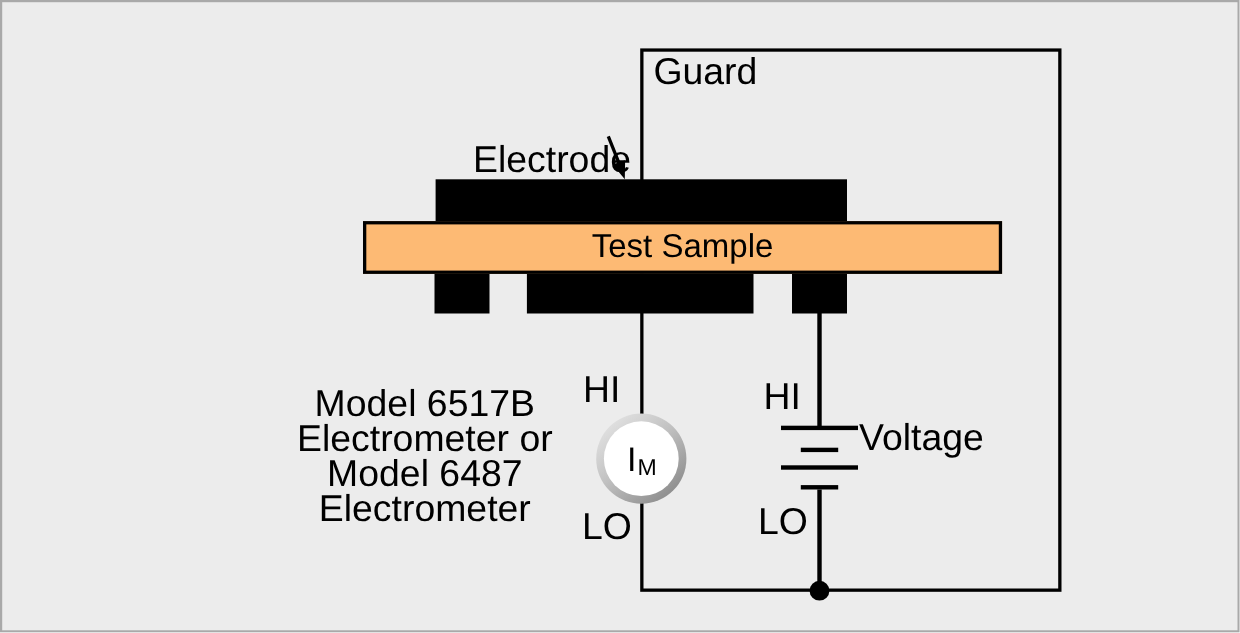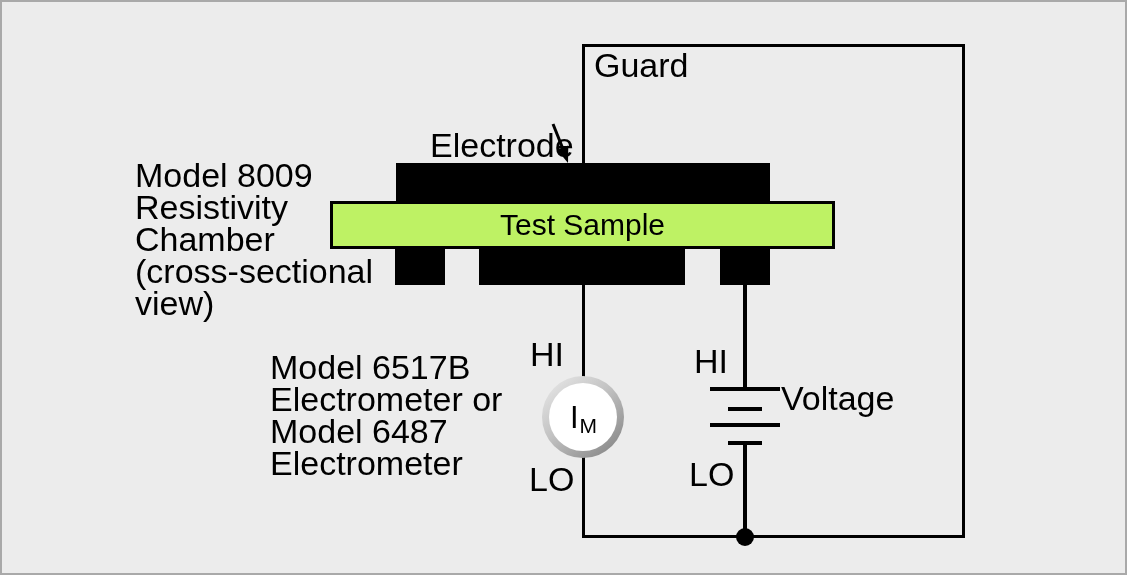--- a/index.html
+++ b/index.html
@@ -33,22 +33,22 @@
     border: 3px solid #000;
     box-sizing: border-box;
     z-index: 1;
   }
   
   .electrode-top {
     left: 394px; top: 161px; width: 374px; height: 38px;
     background: #000; z-index: 2;
   }
   .sample-bar {
-    left: 328px; top: 199px; width: 505px; height: 48px;
-    background: #bef264;
+    left: 328px; top: 199px; width: 581px; height: 48px;
+    background: #fdba74;
     border: 3px solid #000;
     box-sizing: border-box;
     z-index: 3;
     display: flex; align-items: center; justify-content: center;
   }
   .sample-bar .lbl-inline {
     font-size: 30px; line-height: 30px; white-space: nowrap;
   }
   .electrode-bl { left: 393px; top: 247px; width: 50px;  height: 36px; background: #000; z-index: 2; }
   .electrode-bc { left: 477px; top: 247px; width: 206px; height: 36px; background: #000; z-index: 2; }
@@ -80,21 +80,21 @@
     width: 68px; height: 68px;
     background: #ffffff; border-radius: 50%;
     display: flex; align-items: center; justify-content: center;
   }
   .ammeter-sym { font-size: 31px; line-height: 31px; }
   .ammeter-sub { font-size: 21px; line-height: 21px; position: relative; top: 8px; left: 1px; }
   
   .lbl-guard      { left: 592px; top: 47px; }
   .lbl-electrode  { left: 428px; top: 92px; margin-top: 35px; }
   .cap-chamber    { left: 133px; top: 157px; }
-  .cap-instrument { left: 268px; top: 349px; }
+  .cap-instrument { left: 268px; top: 349px; text-align: center; }
   .lbl-am-hi  { left: 492px; top: 336px; width: 70px; text-align: right; }
   .lbl-am-lo  { left: 527px; top: 461px; }
   .lbl-vs-hi  { left: 692px; top: 343px; }
   .lbl-vs-lo  { left: 687px; top: 456px; }
   .cap-vsource { left: 779px; top: 381px; width: 140px; text-align: left; line-height: 31px; }
   .arrow-svg {
     left: 0; top: 0; width: 1127px; height: 575px;
     z-index: 5; pointer-events: none;
   }
 </style>
@@ -132,27 +132,20 @@
 
   <svg class="abs arrow-svg" viewBox="0 0 1127 575" xmlns="http://www.w3.org/2000/svg">
     <line x1="551" y1="122" x2="561" y2="147" stroke="#000" stroke-width="3"></line>
     <polygon points="566,161 554.9,147.6 566.3,143.6" fill="#000"></polygon>
   </svg>
 
   <div class="lbl lbl-guard">Guard</div>
 
   <div class="lbl lbl-electrode">Electrode</div>
 
-  <div class="lbl cap-chamber">
-    <div>Model 8009</div>
-    <div>Resistivity</div>
-    <div>Chamber</div>
-    <div>(cross-sectional</div>
-    <div>view)</div>
-  </div>
 
   <div class="lbl cap-instrument">
     <div>Model 6517B</div>
     <div>Electrometer or</div>
     <div>Model 6487</div>
     <div>Electrometer</div>
   </div>
 
   <div class="lbl lbl-am-hi">HI</div>
   <div class="lbl lbl-am-lo">LO</div>

